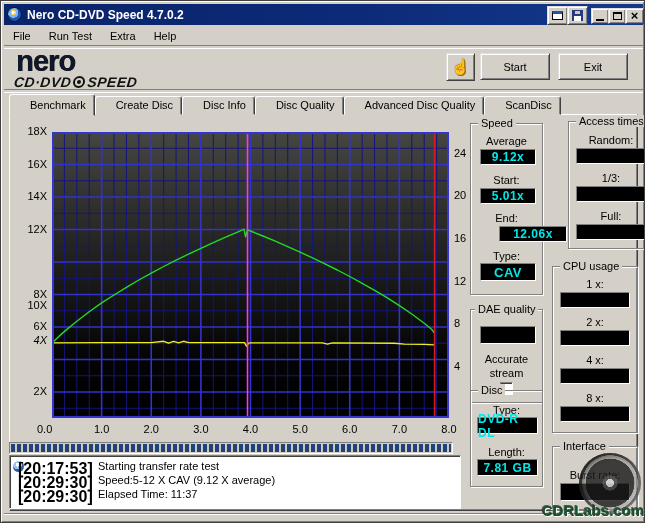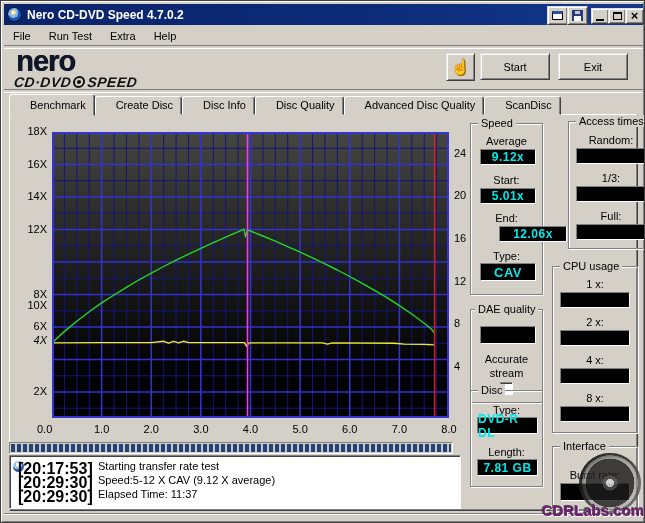--- a/index.html
+++ b/index.html
@@ -78,21 +78,21 @@
   .logline-text{position:absolute;left:88px;font-size:11px;}
   .logicon{position:absolute;left:3px;top:5px;width:11px;height:11px;border-radius:50%;
            background:radial-gradient(circle at 40% 35%,#fff 0 18%,#9ac4ee 19% 45%,#2a5cb0 46% 80%,#123068 81% 100%);}
   .status{position:absolute;left:3px;top:512px;width:639px;height:8px;border-top:1px solid #808080;
           box-shadow:inset 0 1px 0 #fff;}
   
   .wmdisc{position:absolute;left:578px;top:452px;width:62px;height:60px;border-radius:50%;z-index:9;
           background:radial-gradient(circle,rgba(210,210,210,0.9) 0 9%,rgba(75,75,75,0.9) 10% 17%,rgba(28,28,28,0.82) 18% 56%,rgba(135,135,135,0.45) 57% 64%,rgba(48,48,48,0.78) 65% 100%);
           box-shadow:inset -3px -3px 5px rgba(255,255,255,0.18),inset 3px 3px 5px rgba(0,0,0,0.55);}
   .wm{position:absolute;left:541px;top:501px;width:100px;z-index:10;font-size:15px;font-weight:bold;
-      color:#701a75;text-shadow:-1px -1px 0 rgba(62,60,55,0.85),1px 1px 0 rgba(255,255,255,0.9);}
+      color:#14532d;text-shadow:-1px -1px 0 rgba(62,60,55,0.85),1px 1px 0 rgba(255,255,255,0.9);}
 </style>
 </head>
 <body>
 
 <div class="win">
 
   <div class="titlebar">
     <div class="appicon"></div>
     <span>Nero CD-DVD Speed 4.7.0.2</span>
   </div>

